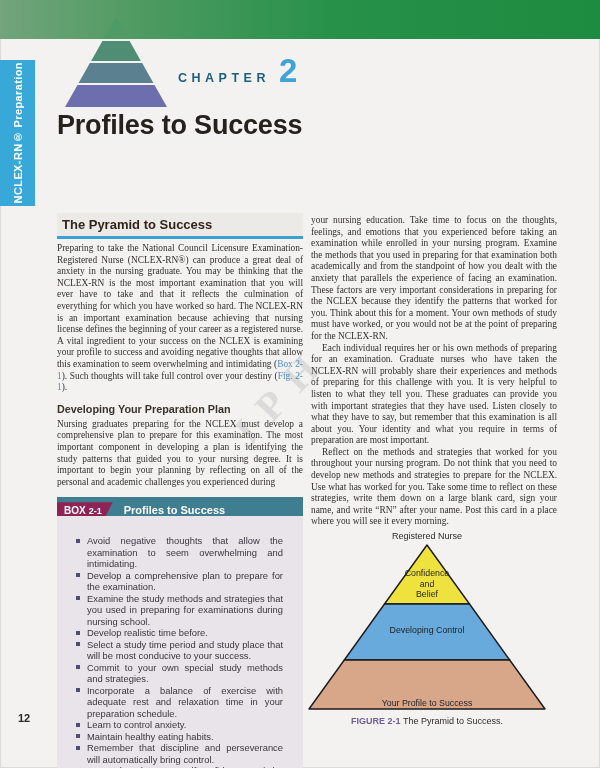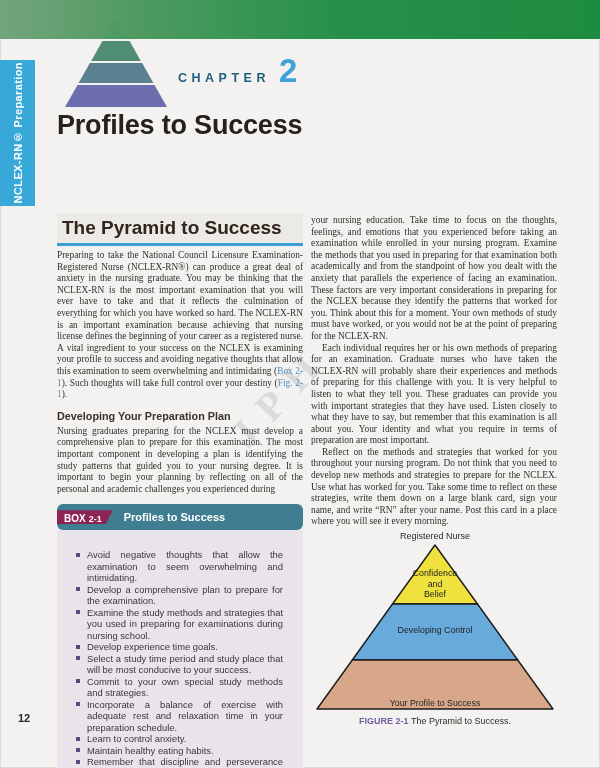--- a/index.html
+++ b/index.html
@@ -29,47 +29,47 @@
   .page-title{position:absolute;left:57px;top:110px;margin:0;font-family:"Liberation Sans",sans-serif;
             font-weight:bold;font-size:27px;color:#25211d;letter-spacing:-.2px;}
 
   
   .col{position:absolute;top:213px;width:246px;}
   .col-left{left:57px;}
   .col-right{left:311px;}
   .col-right .text-flow{height:318px;overflow:hidden;}
 
   .section-heading{background:#eceae7;border-bottom:3px solid #3da0d4;padding:4px 5px;
-            font-family:"Liberation Sans",sans-serif;font-weight:bold;font-size:19px;color:#30241b;}
+            font-family:"Liberation Sans",sans-serif;font-weight:bold;font-size:13px;color:#30241b;}
 
   p.body{margin:4px 0 0;font-size:9.4px;line-height:11.6px;color:#33302c;text-align:justify;}
   p.body.indent{text-indent:11px;margin:0;}
   .ref-link{color:#4a90c4;}
 
   .subheading{margin:9px 0 1px;font-family:"Liberation Sans",sans-serif;font-weight:bold;
             font-size:10.8px;color:#3a332c;}
 
   
   .box{margin-top:9px;}
-  .box-header{display:flex;align-items:center;background:#3f7e90;height:26px;border-radius:6px;}
+  .box-header{display:flex;align-items:flex-end;background:#3f7e90;height:19px;}
   .box-chip{background:#8e2456;color:#fff;display:flex;align-items:baseline;gap:3px;
             padding:3px 11px 0 7px;font-family:"Liberation Sans",sans-serif;font-weight:bold;
             clip-path:polygon(0 0,100% 0,calc(100% - 7px) 100%,0 100%);}
   .box-chip .chip-word{font-size:10px;}
   .box-chip .chip-num{font-size:9px;}
   .box-title{color:#fff;font-family:"Liberation Sans",sans-serif;font-weight:bold;font-size:11px;
             display:flex;align-items:center;padding-left:11px;}
   .box-body{background:#e9e4ea;padding:8px 9px 10px 8px;}
   .box-body ul{margin:11px;padding:0;list-style:none;}
   .box-body li{position:relative;padding-left:11px;font-family:"Liberation Sans",sans-serif;
             font-size:9.4px;line-height:11.5px;color:#38363f;text-align:justify;}
   .box-body li::before{content:"";position:absolute;left:0;top:3.5px;width:4px;height:4px;background:#504e78;}
 
   
-  .figure{position:absolute;left:312px;top:531px;width:246px;font-family:"Liberation Sans",sans-serif;}
+  .figure{position:absolute;left:304px;top:531px;width:246px;font-family:"Liberation Sans",sans-serif;}
   .fig-top-label{text-align:center;font-size:9px;color:#2b2b2b;}
   .fig-pyramid{position:relative;width:240px;height:170px;margin:1px auto 0;}
   .fig-label{position:absolute;left:0;width:100%;text-align:center;font-size:8.8px;
             line-height:10.5px;color:#1f1f1f;}
   .fig-label.l0{top:26px;}
   .fig-label.l1{top:83px;}
   .fig-label.l2{top:136px;margin-top:20px;}
   .fig-caption{text-align:center;font-size:9px;margin-top:4px;color:#2e2b28;}
   .fig-caption .cap-label{font-weight:bold;color:#6f5fa2;}
 
@@ -120,21 +120,21 @@
           <span class="chip-word">BOX</span>
           <span class="chip-num">2-1</span>
         </span>
         <span class="box-title">Profiles to Success</span>
       </div>
       <div class="box-body">
         <ul>
           <li>Avoid negative thoughts that allow the examination to seem overwhelming and intimidating.</li>
           <li>Develop a comprehensive plan to prepare for the examination.</li>
           <li>Examine the study methods and strategies that you used in preparing for examinations during nursing school.</li>
-          <li>Develop experience time goals.</li>
+          <li>Develop realistic time before.</li>
           <li>Select a study time period and study place that will be most conducive to your success.</li>
           <li>Commit to your own special study methods and strategies.</li>
           <li>Incorporate a balance of exercise with adequate rest and relaxation time in your preparation schedule.</li>
           <li>Learn to control anxiety.</li>
           <li>Maintain healthy eating habits.</li>
           <li>Remember that discipline and perseverance will automatically bring control.</li>
           <li>Remember that your self-confidence and the belief in yourself will lead you to success!</li>
         </ul>
       </div>
     </div>

